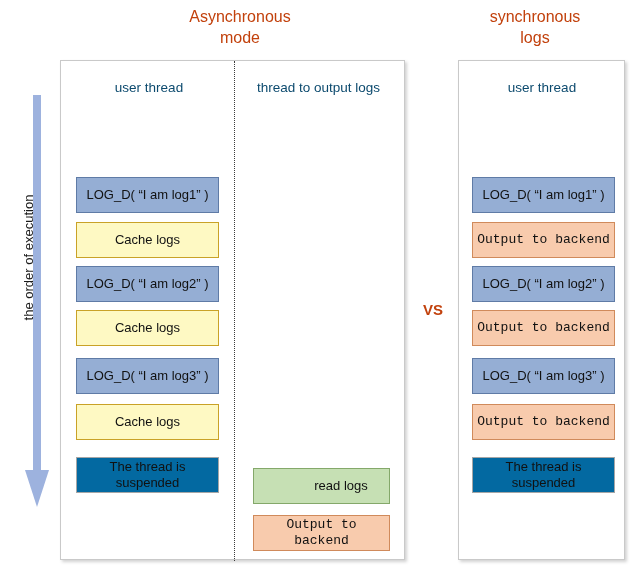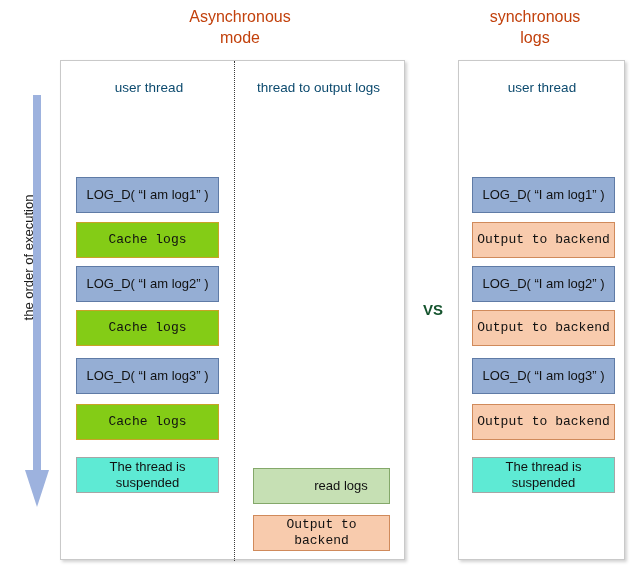--- a/index.html
+++ b/index.html
@@ -97,35 +97,35 @@
     align-items: center;
     justify-content: center;
     text-align: center;
     font-size: 13px;
     line-height: 16px;
     color: #111111;
     padding: 0 4px;
     white-space: pre-line;
   }
   .step-box.blue   { background: #95AED4; border-color: #5f7ba6; }
-  .step-box.yellow { background: #84cc16; border-color: #c9a227; font-family: Liberation Mono, monospace; }
+  .step-box.yellow { background: #fef9c3; border-color: #c9a227; }
   .step-box.orange { background: #F8CBAD; border-color: #d08a5b; font-family: Liberation Mono, monospace; }
   .step-box.green  { background: #C6E0B4; border-color: #84a86a; padding-left: 43px; }
-  .step-box.gray   { background: #5eead4; border-color: #a6a6a6; }
+  .step-box.gray   { background: #0369a1; border-color: #a6a6a6; }
 
   
   #vs-label {
     position: absolute;
     left: 412px;
     top: 301px;
     width: 42px;
     text-align: center;
     font-size: 15px;
     font-weight: bold;
-    color: #14532d;
+    color: #c2410c;
   }
 </style>
 </head>
 <body>
 
 <div class="diagram-title" id="title-async">Asynchronous
 mode</div>
 <div class="diagram-title" id="title-sync">synchronous
 logs</div>
 

